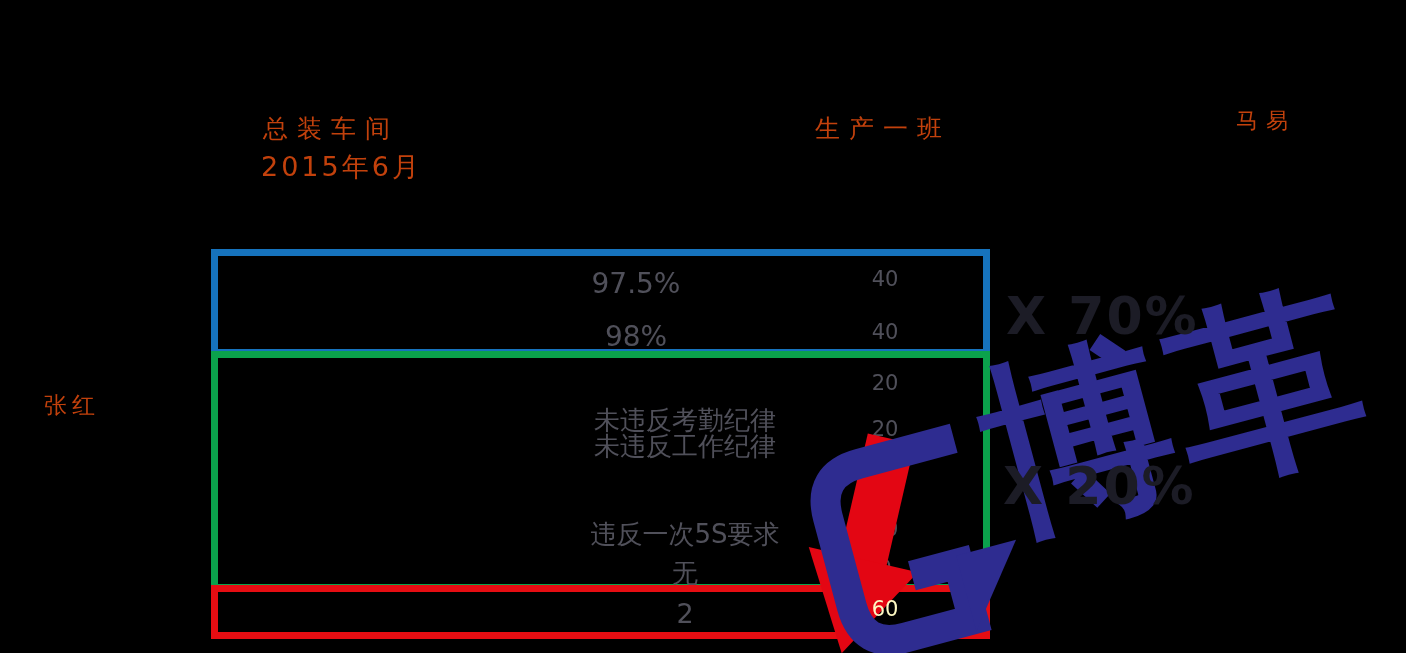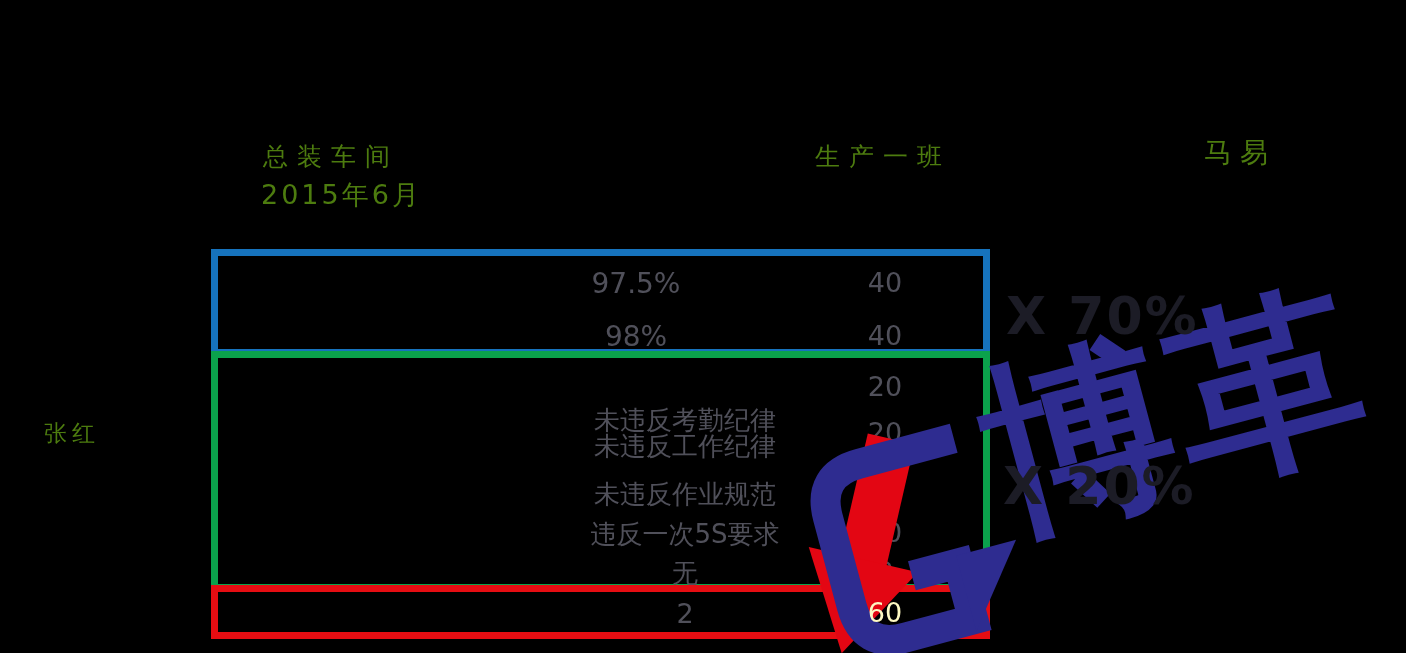--- a/index.html
+++ b/index.html
@@ -1,33 +1,33 @@
 <!DOCTYPE html>
 <html><head>
 <meta charset="utf-8">
 <style>
   * { margin:0; padding:0; box-sizing:border-box; }
   html,body { background:#000; }
   .canvas {
     position:relative; width:1406px; height:653px; background:#000000;
     font-family:"DejaVu Sans", sans-serif; overflow:hidden;
   }
-  .txt { position:absolute; color:#4d7c0f; white-space:nowrap; z-index:1;margin-top:28px; }
+  .txt { position:absolute; color:#c2410c; white-space:nowrap; z-index:1; }
   .hdr { font-size:25px; letter-spacing:9px; }
   .box { position:absolute; left:211px; width:779px; z-index:1; }
   .box-blue  { top:249px; height:107px; border:7px solid #1673bd; }
   .box-green { top:351px; height:240px; border:7px solid #0ba24c; }
   .box-red   { top:585px; height:54px;  border:7px solid #e60d12; }
   .cell-label {
     position:absolute; left:545px; width:280px; text-align:center;
     font-size:26px; color:#50505a; z-index:1; white-space:nowrap;
   }
   .cell-score {
     position:absolute; left:845px; width:80px; text-align:center;
-    font-size:27px; color:#50505a; z-index:1;
+    font-size:21px; color:#50505a; z-index:1;
   }
   .pct { left:546px; width:180px; font-size:28px; }
   .weight {
     position:absolute; font-size:52px; font-weight:bold; color:#1c1c26;
     letter-spacing:2px; z-index:5; white-space:nowrap;
   }
   .overlay { position:absolute; left:0; top:0; z-index:3; }
   .watermark {
     position:absolute; left:988px; top:368px; font-size:188px; font-weight:bold;
     line-height:1; color:#2e2c90; transform:rotate(-15deg); transform-origin:0 50%;
@@ -36,37 +36,36 @@
   .score-light { color:#fef9c3; z-index:5; }
 </style>
 </head>
 <body>
 
 <div class="canvas">
 
   <div class="txt hdr" style="left:263px; top:112px;">总装车间</div>
   <div class="txt" style="left:261px; top:149px; font-size:27px; letter-spacing:3px;">2015年6月</div>
   <div class="txt hdr" style="left:815px; top:112px;">生产一班</div>
-  <div class="txt" style="left:1204px; top:106px; font-size:28px; letter-spacing:8px;">马易</div>
+  <div class="txt" style="left:1236px; top:106px; font-size:22px; letter-spacing:8px;">马易</div>
   <div class="txt" style="left:44px; top:390px; font-size:23px; letter-spacing:5px;">张红</div>
 
   <div class="box box-blue"></div>
   <div class="box box-green"></div>
   <div class="box box-red"></div>
 
   <div class="cell-label pct" style="top:267px;">97.5%</div>
   <div class="cell-score" style="top:267px;">40</div>
   <div class="cell-label pct" style="top:320px;">98%</div>
   <div class="cell-score" style="top:320px;">40</div>
 
   <div class="cell-label" style="top:371px;margin-top:32px;">未违反考勤纪律</div>
   <div class="cell-score" style="top:371px;">20</div>
   <div class="cell-label" style="top:429px;">未违反工作纪律</div>
   <div class="cell-score" style="top:417px;">20</div>
-  <div class="cell-label" style="top:477px;">未违反作业规范</div>
   <div class="cell-score" style="top:477px;">30</div>
   <div class="cell-label" style="top:517px;">违反一次5S要求</div>
   <div class="cell-score" style="top:517px;">20</div>
   <div class="cell-label" style="top:556px;">无</div>
   <div class="cell-score" style="top:556px;">0</div>
 
   <div class="cell-label" style="top:598px; font-size:27px;">2</div>
   <div class="cell-score score-light" style="top:597px;">60</div>
 
   <svg class="overlay" width="1406" height="653" viewBox="0 0 1406 653">

